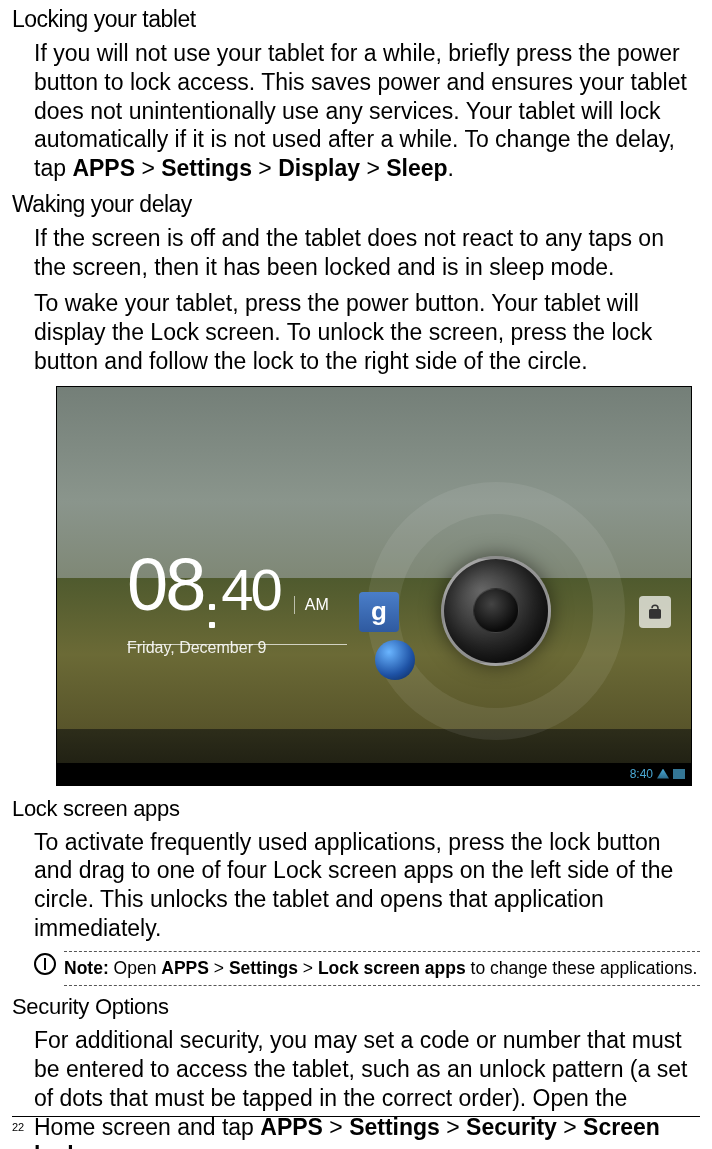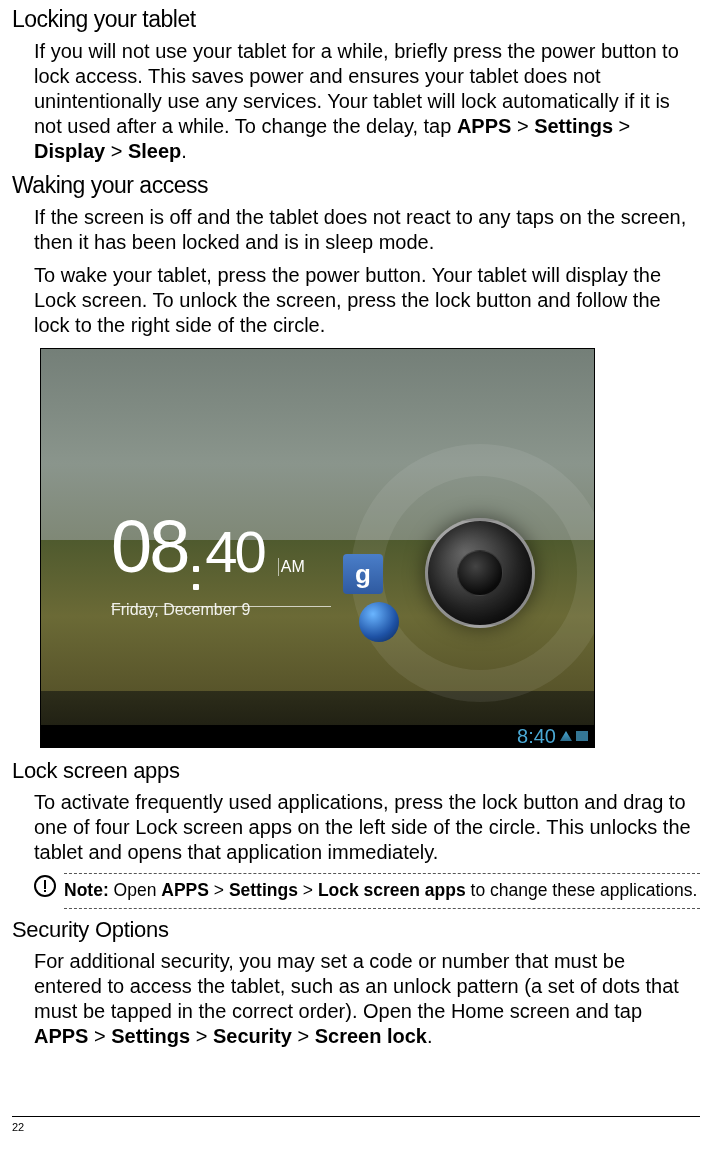--- a/index.html
+++ b/index.html
@@ -18,29 +18,29 @@
       margin: 6px 0 6px 0;
       letter-spacing: -0.5px;
     }
     h3.subsection {
       font-size: 22px;
       font-weight: 400;
       margin: 4px 0 6px 0;
       letter-spacing: -0.3px;
     }
     p.body {
-      font-size: 20px;
+      font-size: 23px;
       line-height: 1.25;
       margin: 4px 8px 8px 22px;
     }
     .b { font-weight: 700; }
     .screenshot {
-      width: 555px;
+      width: 636px;
       height: 400px;
-      margin: 10px 0 10px 28px;
+      margin: 10px 0 10px 44px;
       border: 1px solid #000;
       position: relative;
       overflow: hidden;
       background: linear-gradient(to bottom,
         #6a7a72 0%, #707e76 30%, #4a5440 45%, #626a3e 55%, #5a5830 70%, #42431f 100%);
     }
     .sky-band {
       position: absolute; top: 0; left: 0; right: 0; height: 48%;
       background: linear-gradient(to bottom, #747f78 0%, #8a958c 60%, #7f8876 100%);
     }
@@ -81,21 +81,21 @@
     .clock-m {
       font-size: 58px;
       font-weight: 400;
       letter-spacing: -3px;
     }
     .clock-ampm {
       font-size: 16px;
       font-weight: 400;
       margin-left: 14px;
       border-left: 1px solid rgba(255,255,255,0.6);
-      padding-left: 2px;
+      padding-left: 10px;
     }
     .clock-date {
       font-size: 16px;
       margin-top: -6px;
       opacity: 0.9;
     }
     .clock-underline {
       width: 220px;
       height: 1px;
       background: rgba(255,255,255,0.7);
@@ -147,21 +147,21 @@
     }
     .status-bar {
       position: absolute;
       bottom: 0; left: 0; right: 0;
       height: 22px;
       background: #000;
       display: flex; justify-content: flex-end; align-items: center;
       padding-right: 6px; gap: 4px;
     }
     .status-time {
-      color: #4aa8d4; font-size: 20px; font-family: Arial;
+      color: #4aa8d4; font-size: 12px; font-family: Arial;
     }
     .status-dot { width: 12px; height: 10px; background: linear-gradient(#4aa8d4, #2a6a8a); clip-path: polygon(0 100%, 50% 0, 100% 100%); }
     .status-bars { width: 12px; height: 10px; background: #4aa8d4; opacity: 0.7; }
     
     .note-block {
       margin: 8px 0 8px 22px;
       position: relative;
       padding-left: 30px;
     }
     .note-icon {
@@ -207,21 +207,21 @@
   </style>
 </head>
 <body>
 
 <h2 class="section">Locking your tablet</h2>
 
 <p class="body">
   <span>If you will not use your tablet for a while, briefly press the power button to lock access. This saves power and ensures your tablet does not unintentionally use any services. Your tablet will lock automatically if it is not used after a while. To change the delay, tap </span><span class="b">APPS</span><span> &gt; </span><span class="b">Settings</span><span> &gt; </span><span class="b">Display</span><span> &gt; </span><span class="b">Sleep</span><span>.</span>
 </p>
 
-<h2 class="section">Waking your access</h2>
+<h2 class="section">Waking your delay</h2>
 
 <p class="body">If the screen is off and the tablet does not react to any taps on the screen, then it has been locked and is in sleep mode.</p>
 <p class="body">To wake your tablet, press the power button. Your tablet will display the Lock screen. To unlock the screen, press the lock button and follow the lock to the right side of the circle.</p>
 
 <div class="screenshot">
   <div class="sky-band"></div>
   <div class="field-band"></div>
   <div class="dark-foreground"></div>
 
   <div class="clock">

